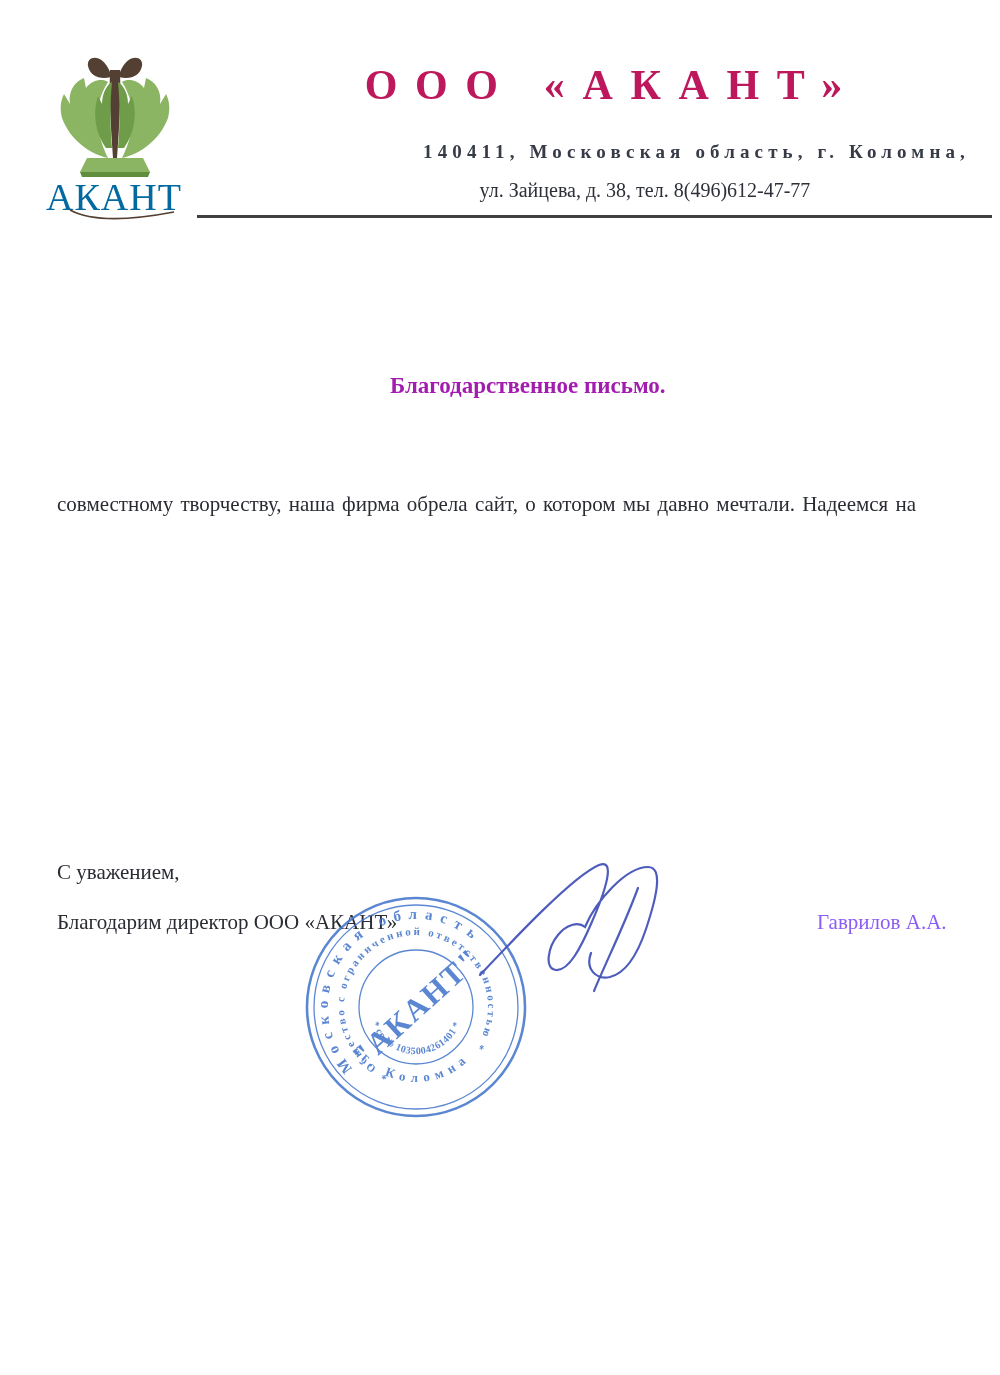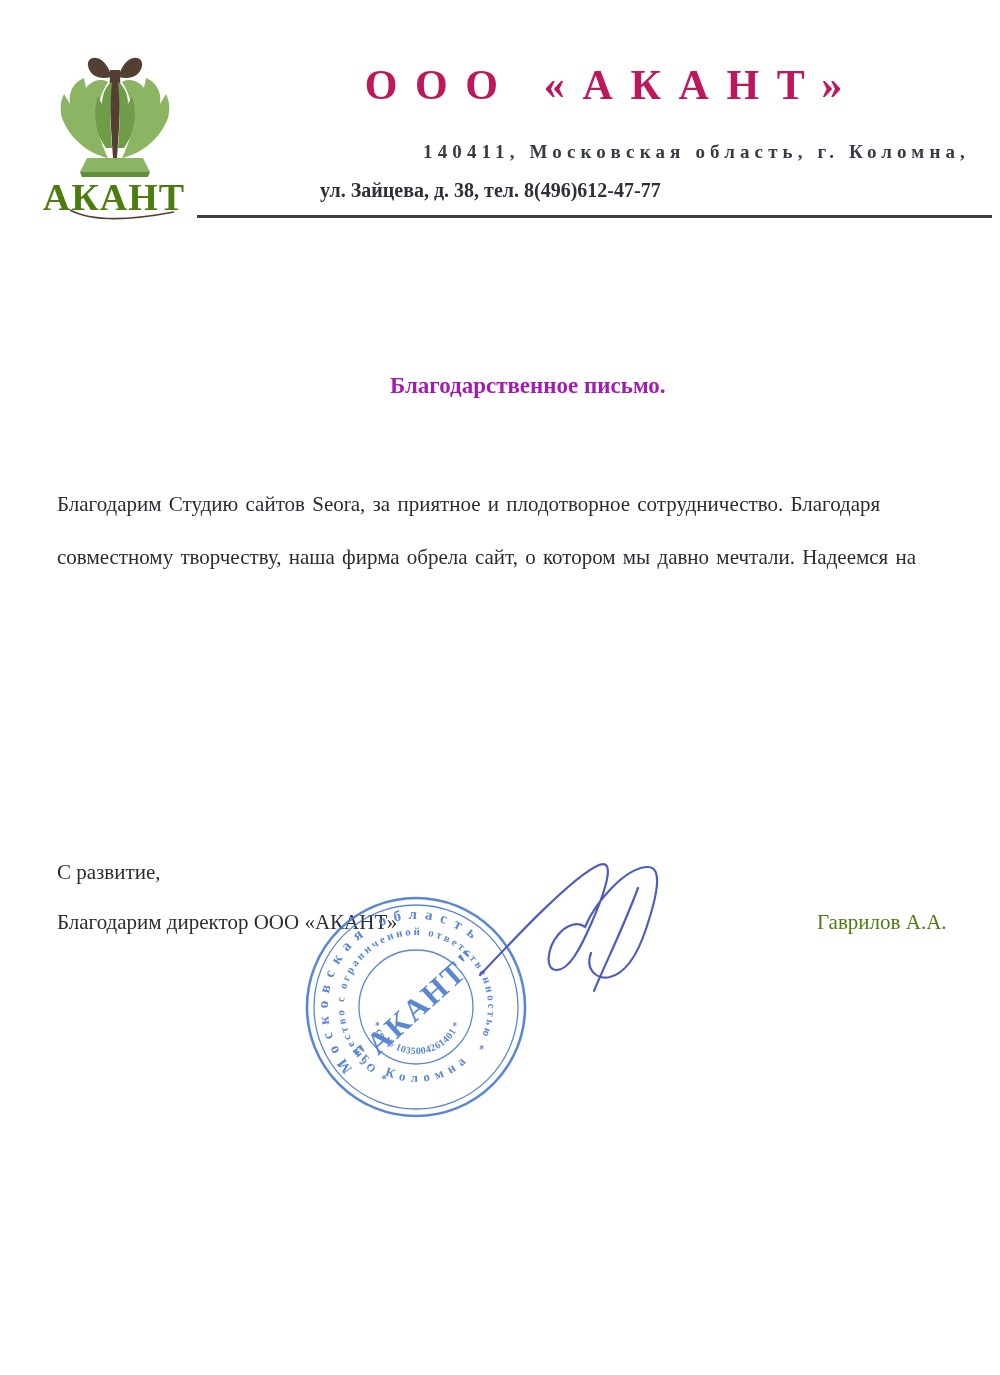--- a/index.html
+++ b/index.html
@@ -10,41 +10,41 @@
     position:relative;
     overflow:hidden;
   }
   .abs{position:absolute;}
 
   
   .logo-plant{left:40px;top:50px;width:150px;height:128px;}
   .brand-text{
     left:34px;top:178px;width:160px;
     text-align:center;
-    font-size:38px;font-weight:bold;line-height:1;
-    color:#4d7c0f;letter-spacing:1px;
+    font-size:38px;font-weight:normal;line-height:1;
+    color:#0369a1;letter-spacing:1px;
   }
   .brand-swash{left:62px;top:208px;width:120px;height:16px;}
 
   .company-name{
     left:192px;top:62px;width:668px;
     text-align:right;white-space:nowrap;
     font-size:42px;font-weight:bold;line-height:1.1;
     color:#be185d;letter-spacing:0.42em;
   }
   .addr1{
     left:320px;top:141px;width:650px;
     text-align:right;white-space:nowrap;
     font-size:19px;font-weight:bold;
     color:#363b46;letter-spacing:0.27em;
   }
   .addr2{
     left:320px;top:179px;width:650px;
-    text-align:left;white-space:nowrap;
-    font-size:20px;font-weight:bold;
+    text-align:center;white-space:nowrap;
+    font-size:20px;font-weight:normal;
     color:#2d3038;
   }
   .head-rule{
     left:197px;top:215px;width:795px;height:3px;
     background:#41403e;
   }
 
   
   .letter-title{
     left:390px;top:373px;white-space:nowrap;
@@ -53,21 +53,21 @@
   .letter-body{
     left:57px;top:478px;width:900px;
     font-size:21px;color:#2a2c33;
   }
   .body-line{
     display:block;height:53px;line-height:53px;
     white-space:pre;word-spacing:2px;
   }
   .salutation{left:57px;top:860px;font-size:21px;color:#2a2c33;}
   .signer-position{left:57px;top:910px;font-size:21px;color:#2a2c33;white-space:pre;}
-  .signer-name{left:817px;top:910px;font-size:21px;color:#4d7c0f;white-space:pre;}
+  .signer-name{left:817px;top:910px;font-size:21px;color:#8b5cf6;white-space:pre;}
 
   
   .seal{left:285px;top:848px;width:450px;height:300px;}
   .stamp-ink{stroke:#4577cc;fill:none;}
   .ring{stroke-width:2.6;}
   .ring-thin{stroke-width:1.3;}
   .stamp-text{fill:#4577cc;stroke:none;font-family:"Liberation Serif",serif;font-weight:bold;}
   .st-outer{font-size:15px;letter-spacing:7.5px;}
   .st-mid{font-size:11px;letter-spacing:2.6px;}
   .st-city{font-size:13px;letter-spacing:6px;}
@@ -101,25 +101,24 @@
 </svg>
 
 <div class="abs company-name">ООО «АКАНТ»</div>
 <div class="abs addr1">140411, Московская область, г. Коломна,</div>
 <div class="abs addr2">ул. Зайцева, д. 38, тел. 8(496)612-47-77</div>
 <div class="abs head-rule"></div>
 
 <div class="abs letter-title">Благодарственное письмо.</div>
 
 <div class="abs letter-body">
-  <span class="body-line">Благодарим Студию сайтов Seora, за приятное и плодотворное сотрудничество. Благодаря</span>
   <span class="body-line">совместному творчеству, наша фирма обрела сайт, о котором мы давно мечтали. Надеемся на</span>
 </div>
 
-<div class="abs salutation">С развитие,</div>
+<div class="abs salutation">С уважением,</div>
 <div class="abs signer-position">Благодарим директор ООО «АКАНТ»</div>
 <div class="abs signer-name">Гаврилов А.А.</div>
 
 <svg class="abs seal" viewBox="0 0 450 300" aria-hidden="true">
   <g transform="translate(131,159)" opacity="0.88">
     <circle r="109" class="stamp-ink ring"></circle>
     <circle r="102" class="stamp-ink ring-thin"></circle>
     <circle r="57" class="stamp-ink ring-thin"></circle>
     <defs>
       <path id="arcOut" d="M0,88 A88,88 0 1 1 0,-88 A88,88 0 1 1 0,88"></path>

